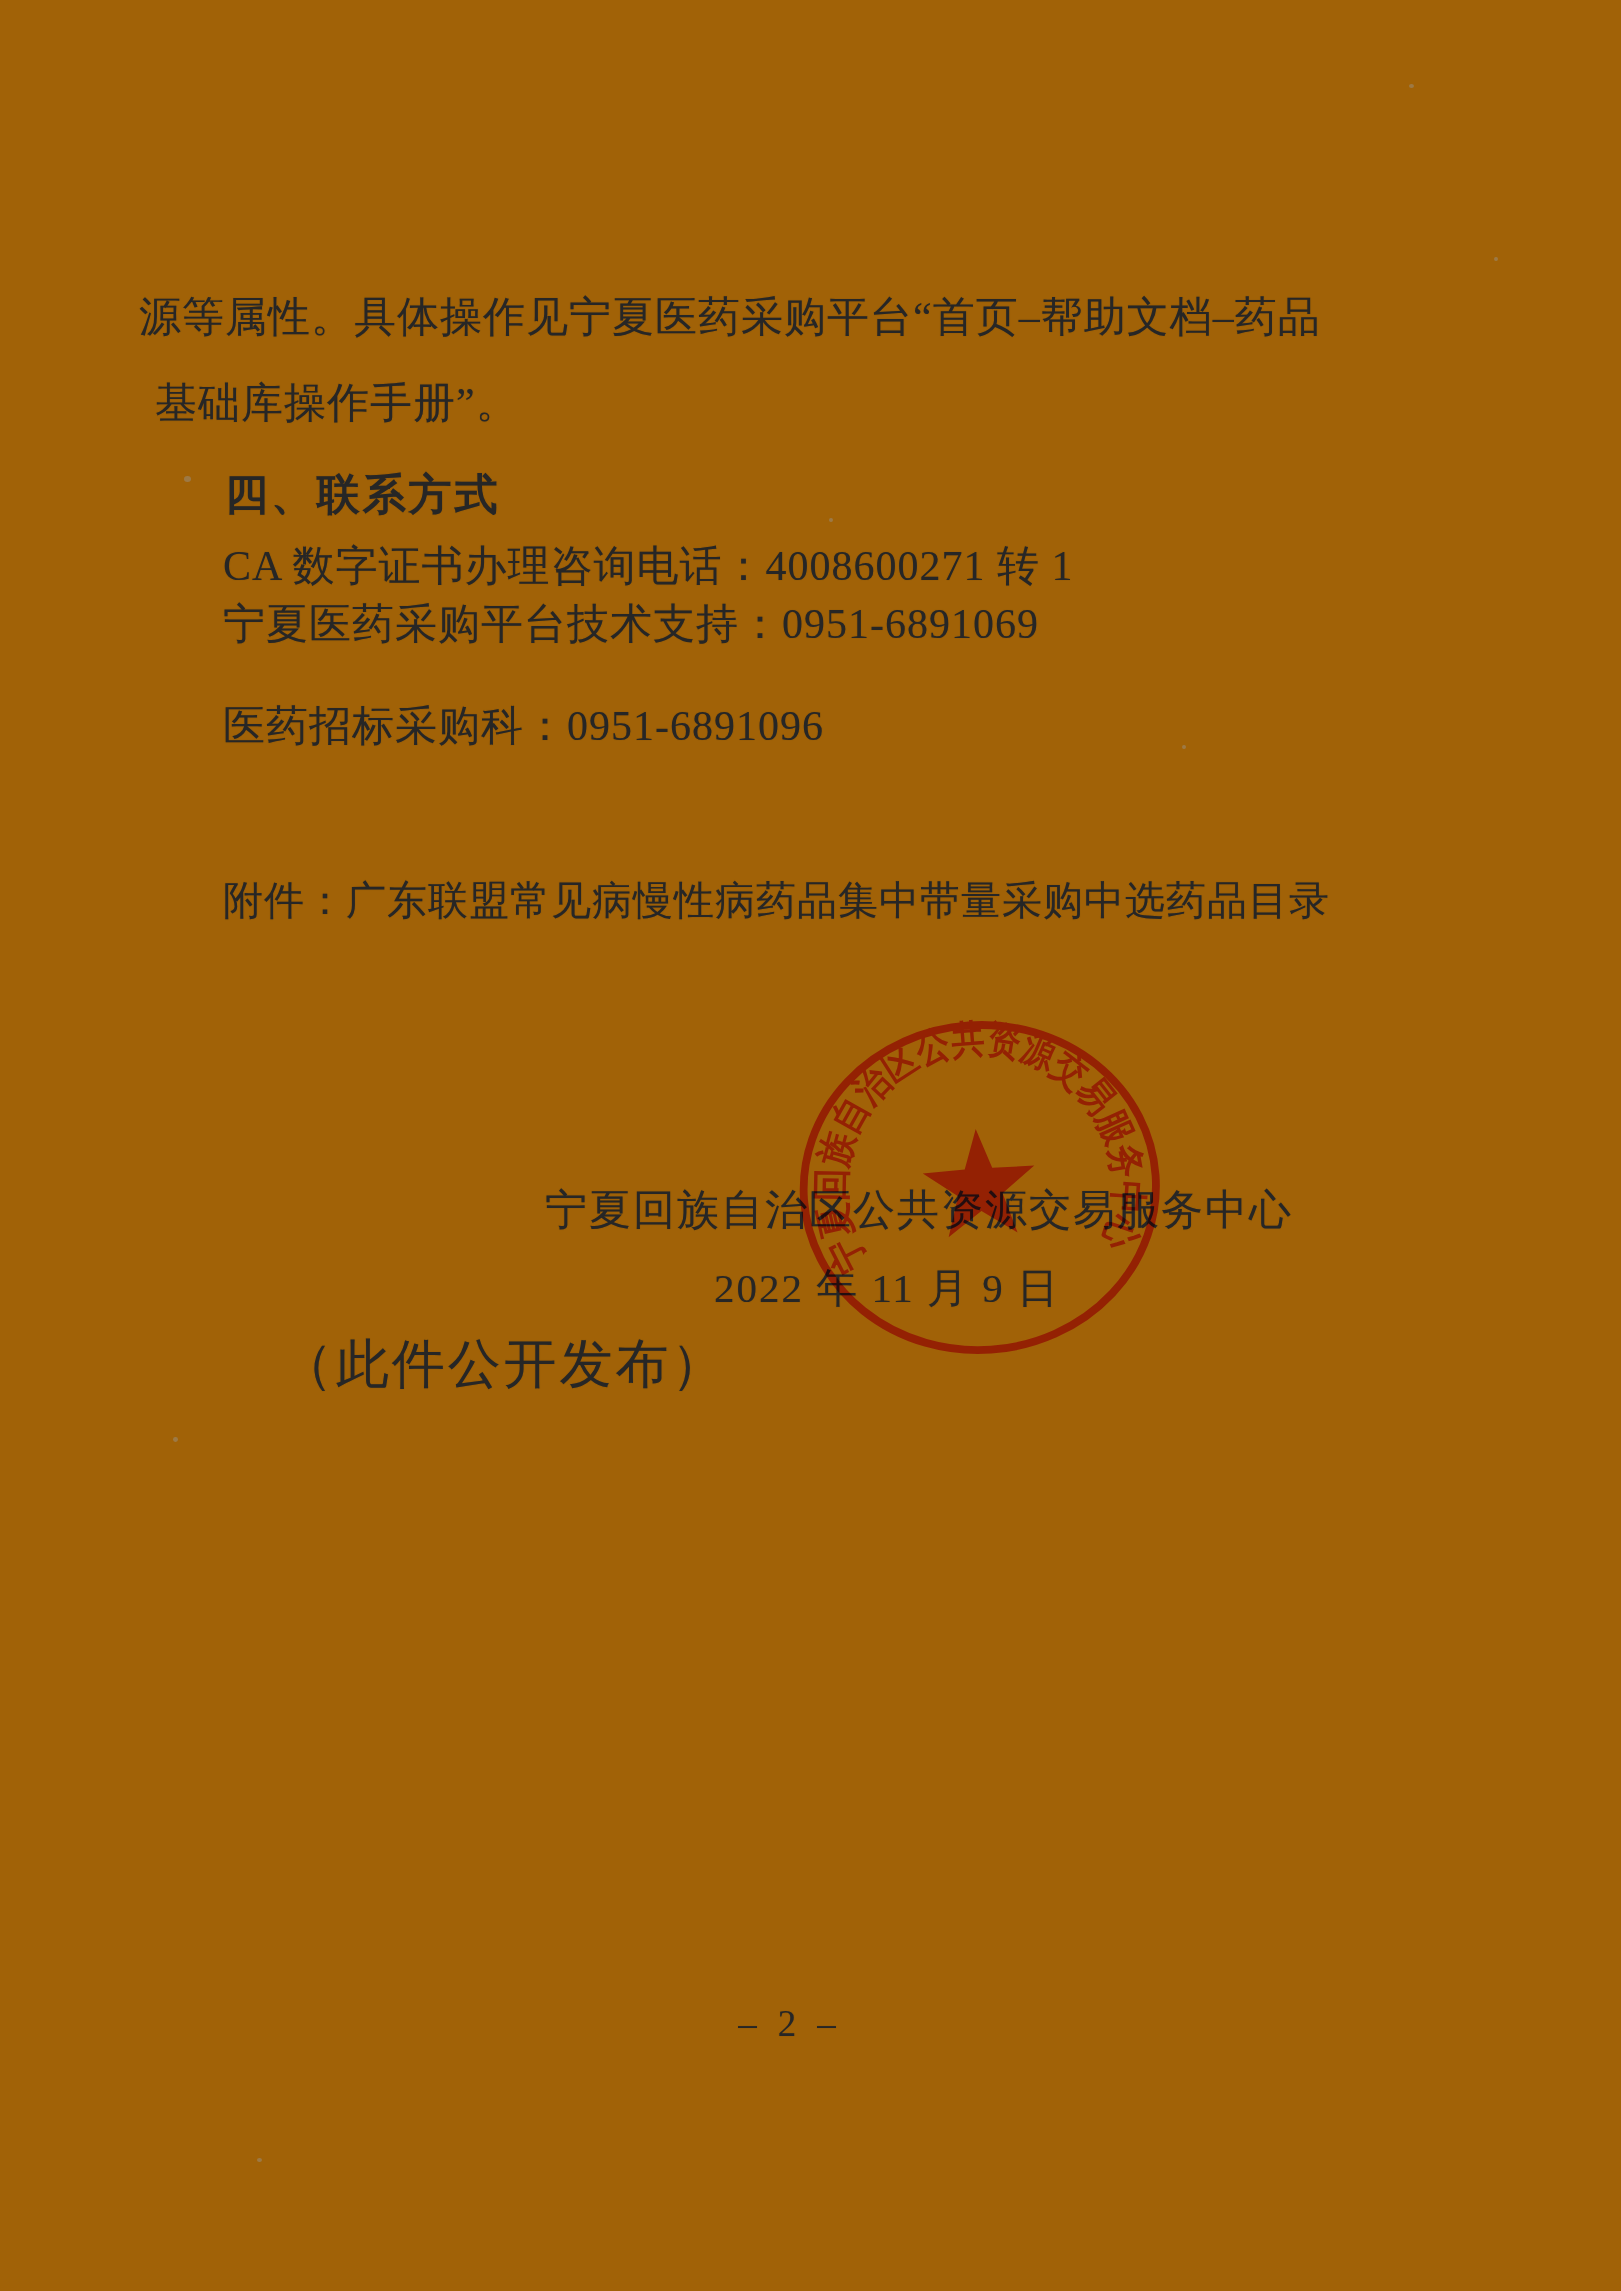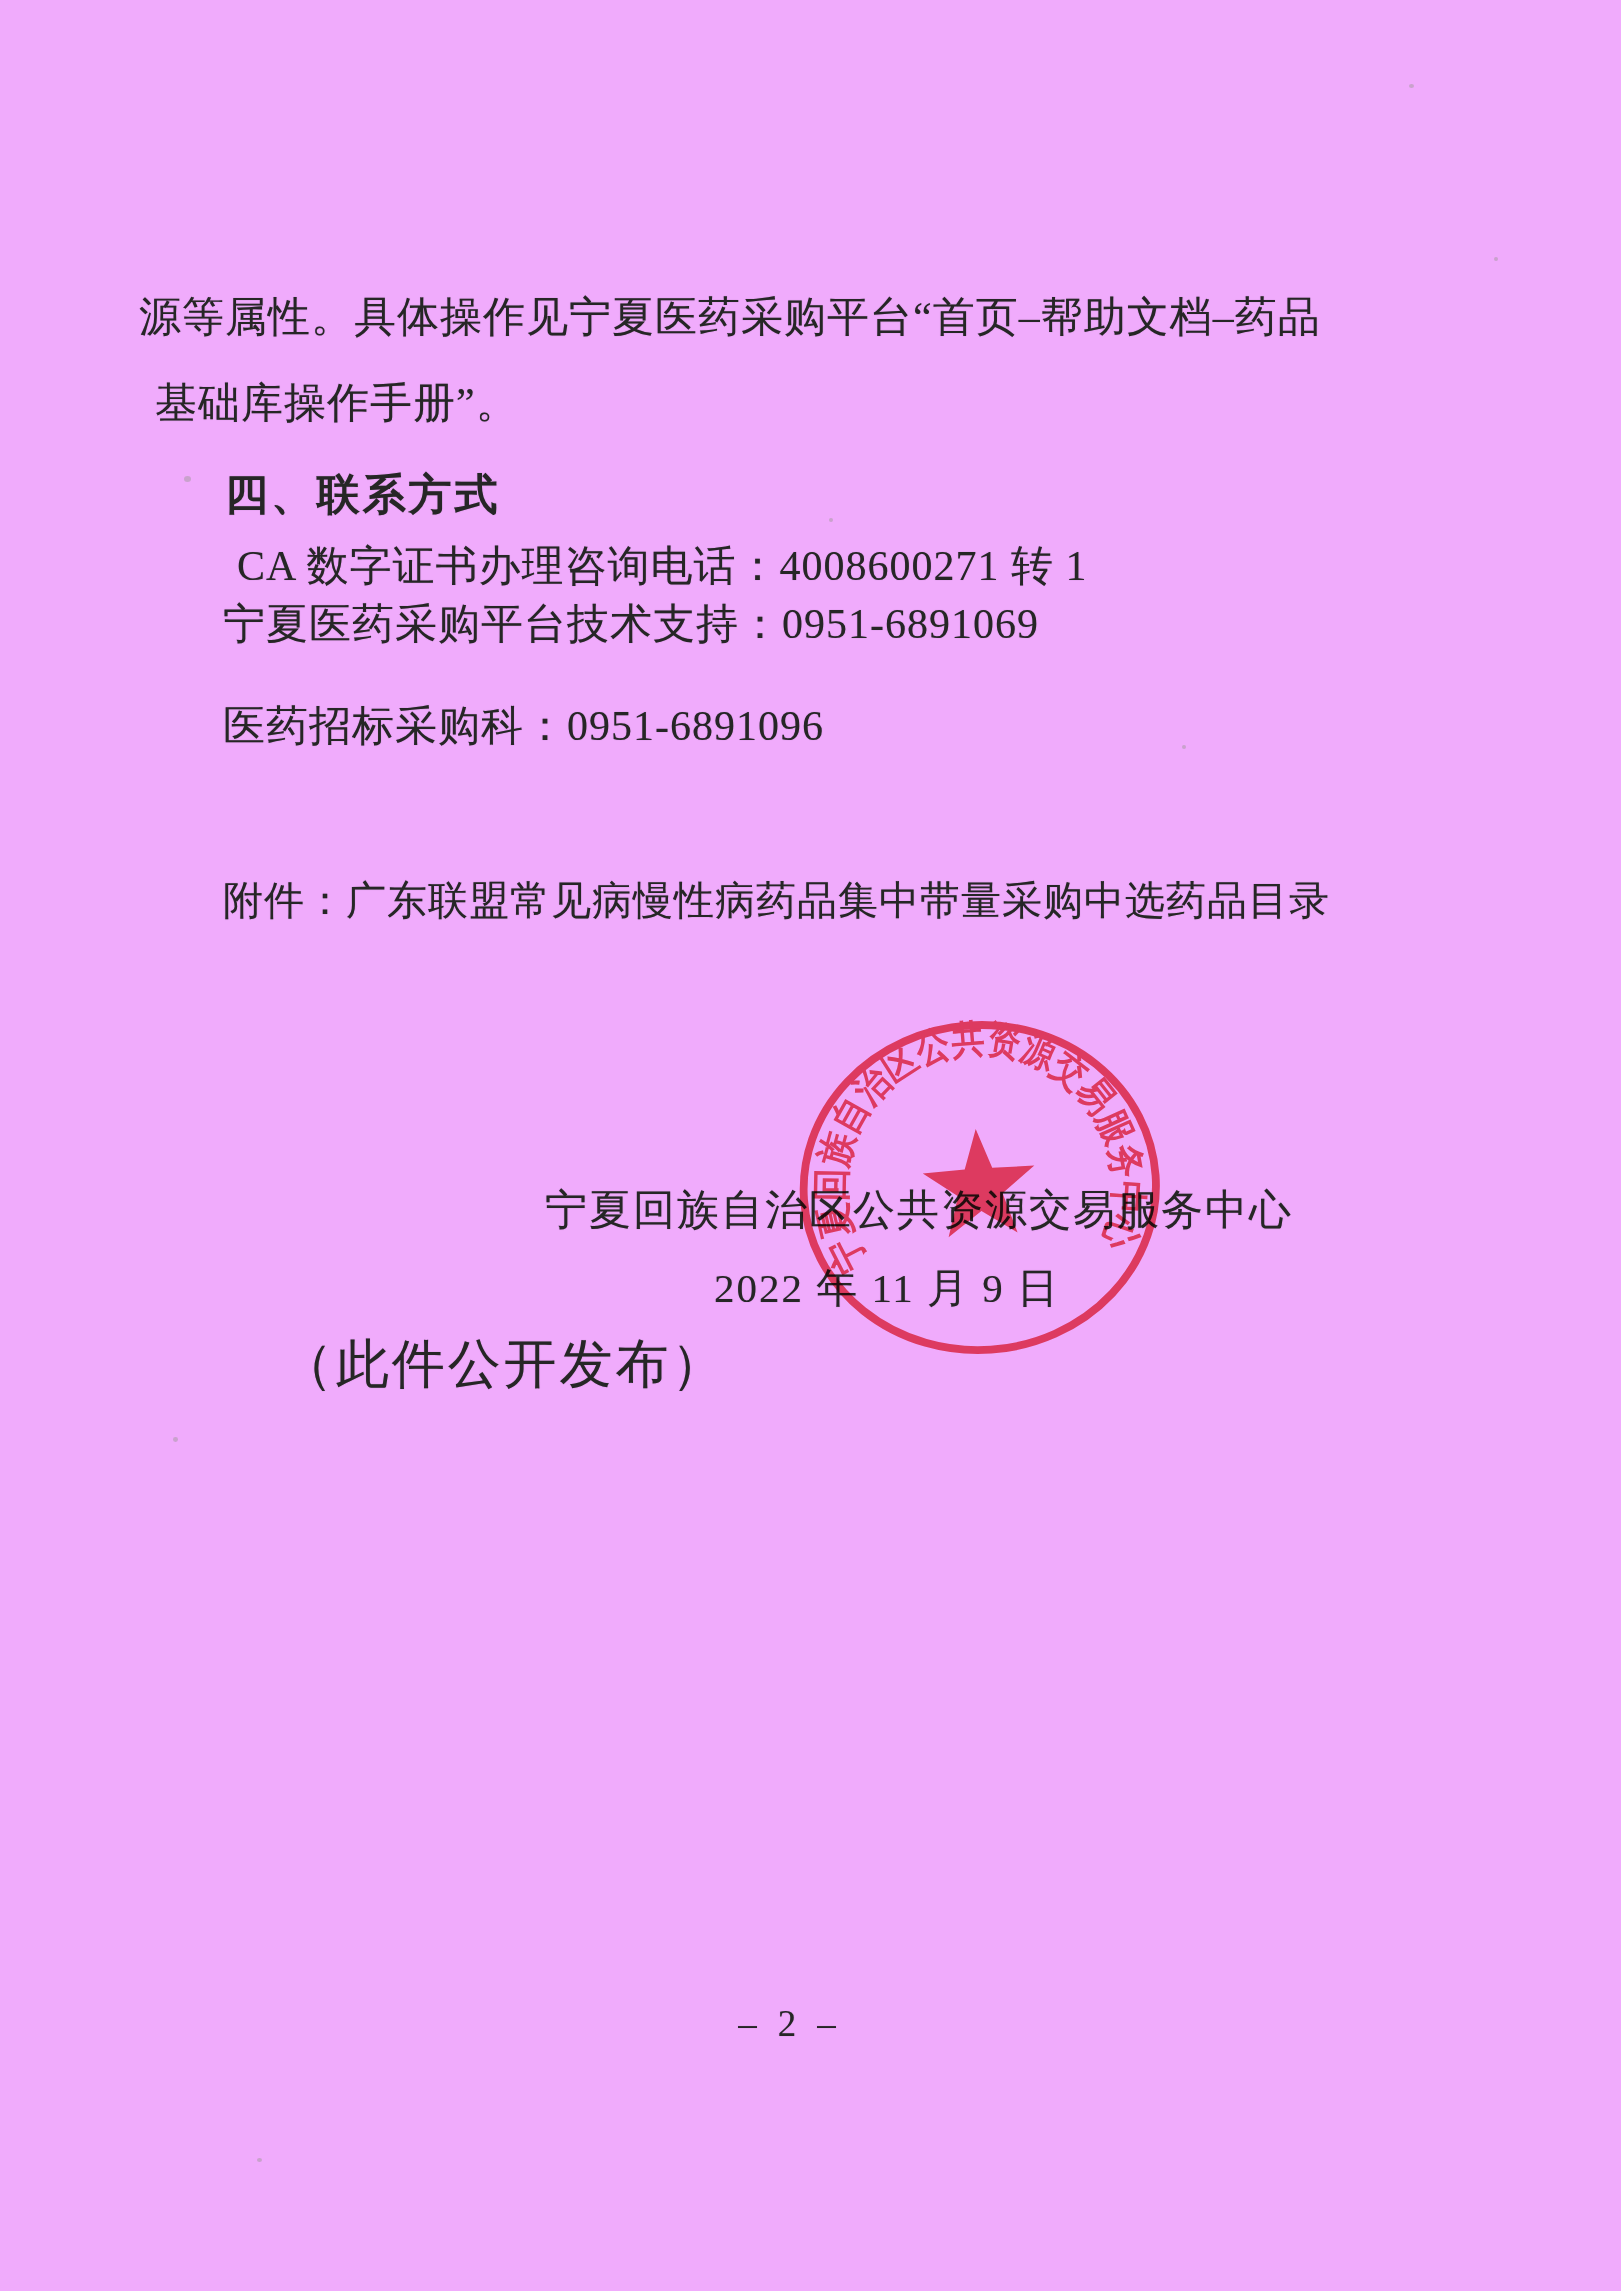--- a/index.html
+++ b/index.html
@@ -1,40 +1,40 @@
 <!DOCTYPE html>
 <html><head>
 <meta charset="utf-8">
 <style>
   html,body{margin:0;padding:0;background:#e8e6e2;}
   .page{
     position:relative;
     width:1621px;height:2292px;
     margin:0 auto;
-    background:#f0abfc;
+    background:#a16207;
     overflow:hidden;
     font-family:"Liberation Serif","DejaVu Serif",serif;
     color:#262626;
   }
   .txt{
     position:absolute;
     margin:0;
     white-space:nowrap;
     font-size:42px;
     letter-spacing:1px;
     text-shadow:0 0 1px rgba(40,40,40,.35);
   }
   .body-line-1{left:139px;top:289px;}
   .body-line-2{left:139px;top:375px;margin-left:16px;}
   .heading{
     left:225px;top:466px;
     font-family:"Liberation Sans","DejaVu Sans",sans-serif;
     font-weight:bold;font-size:43px;letter-spacing:2.9px;
   }
-  .contact-1{left:237px;top:538px;}
+  .contact-1{left:223px;top:538px;}
   .contact-2{left:223px;top:596px;}
   .contact-3{left:223px;top:698px;}
   .attachment{left:223px;top:873px;font-size:40px;}
   .issuer{left:545px;top:1182px;font-size:42px;letter-spacing:2px;}
   .date{left:642px;top:1261px;width:490px;text-align:center;font-size:41px;letter-spacing:2px;}
   .note{left:280px;top:1329px;font-size:53px;letter-spacing:2.9px;}
   .pagenum{left:692px;top:2002px;width:196px;text-align:center;font-size:37px;letter-spacing:5.9px;}
   .stamp{
     position:absolute;
     left:794px;top:1019px;

